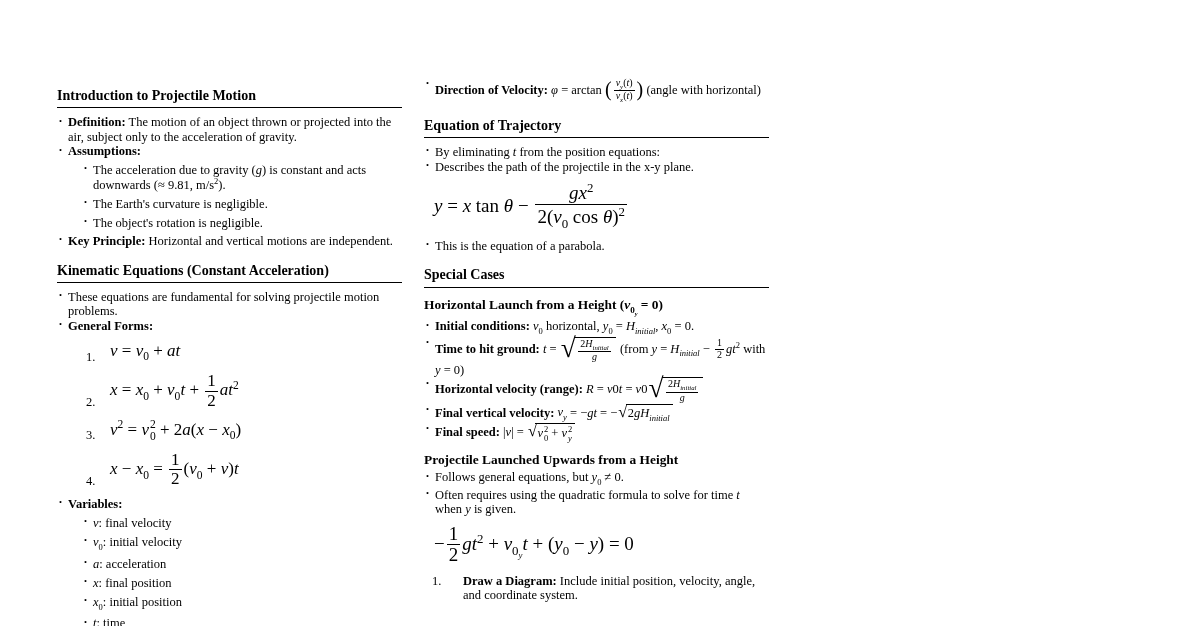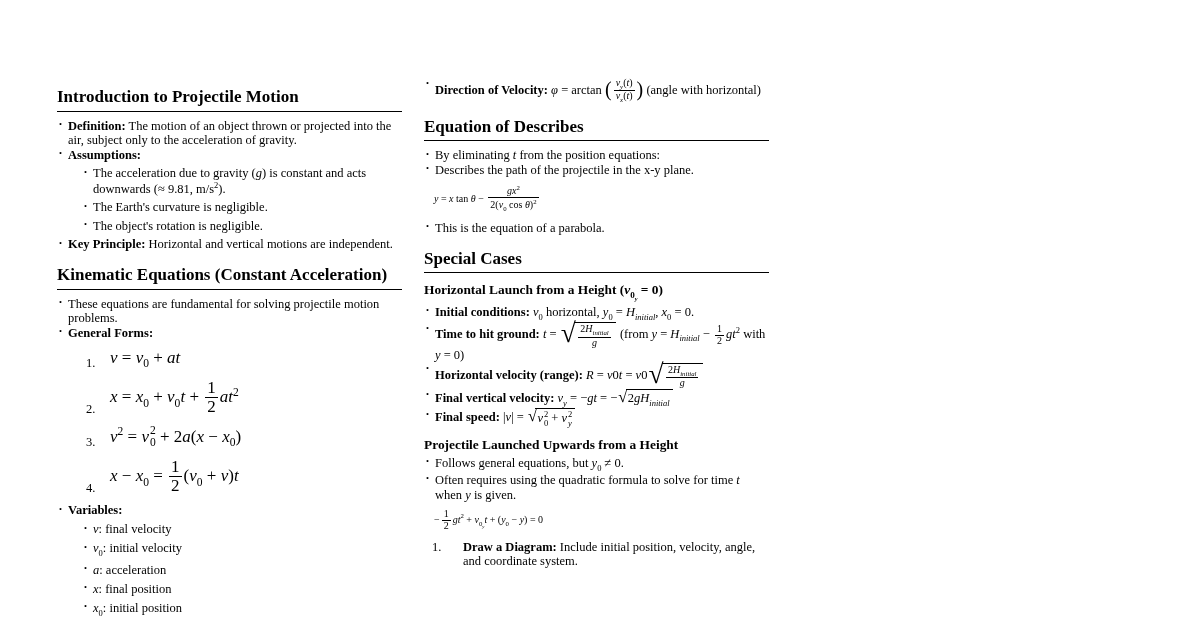--- a/index.html
+++ b/index.html
@@ -6,40 +6,40 @@
   body{
     width:1191px;height:626px;background:#ffffff;overflow:hidden;
     font-family:"Liberation Serif","DejaVu Serif",serif;color:#000;
   }
   .page{position:relative;width:1191px;height:626px;background:#ffffff;}
   .col{position:absolute;font-size:12.5px;line-height:1.16;}
   #col-left{left:57px;top:88px;width:345px;}
   #col-right{left:424px;top:78px;width:345px;}
 
   h2.sec{
-    font-size:17px;font-weight:bold;margin:0 0 7px 0;padding:0 0 4px 0;
+    font-size:14px;font-weight:bold;margin:0 0 7px 0;padding:0 0 4px 0;
     border-bottom:1.6px solid #000;line-height:1.1;
   }
   h2.mt{margin-top:14px;}
   h3.subhead{font-size:13.4px;font-weight:bold;margin:9px 0 3px 0;line-height:1.15;}
 
   ul{list-style:none;margin:0;padding:0;}
   .l1>li{position:relative;padding-left:11px;margin:0 0;}
   .l1>li::before{content:"\2022";position:absolute;left:2px;top:0.16em;font-size:8.5px;}
   .l2{margin-top:3px;}
   .l2>li{position:relative;padding-left:11px;margin:4px 0 4px 14px;}
   .l2>li::before{content:"\2022";position:absolute;left:2px;top:0.16em;font-size:8.5px;}
   .vars>li{margin:4.5px 0 4.5px 14px;}
 
   .eqs{margin:6px 0 3px 0;padding:0 0 0 18px;}
   .eqrow{display:flex;align-items:flex-end;margin:8px 0;}
   .eqnum{display:inline-block;min-width:15px;margin-right:9px;flex:none;}
   .eq{font-size:17px;}
 
-  .diseq{margin:7px 0 8px 10px;font-size:10px;}
+  .diseq{margin:7px 0 8px 10px;font-size:19px;}
 
   .strategy{margin:5px 0 0 0;padding:0 0 0 8px;list-style:none;}
   .strategy>li{display:flex;align-items:flex-start;gap:7px;margin:2px 0;}
 
   i{font-style:italic;}
   sub,sup{font-size:0.68em;}
 
   .frac{display:inline-block;vertical-align:-0.6em;text-align:center;line-height:1.08;margin:0 2px;}
   .frac .num{display:block;padding:0 2px;border-bottom:1px solid #000;}
   .frac .den{display:block;padding:0 2px;}
@@ -112,21 +112,21 @@
       </li>
     </ul>
 
   </div>
 
   <div class="col" id="col-right">
     <ul class="l1">
       <li><b>Direction of Velocity:</b> <i>φ</i> = arctan <span class="bigp">(</span><span class="frac sm"><span class="num"><i>v<sub>y</sub></i>(<i>t</i>)</span><span class="den"><i>v<sub>x</sub></i>(<i>t</i>)</span></span><span class="bigp">)</span> (angle with horizontal)</li>
     </ul>
 
-    <h2 class="sec mt">Equation of Describes</h2>
+    <h2 class="sec mt">Equation of Trajectory</h2>
     <ul class="l1">
       <li>By eliminating <i>t</i> from the position equations:</li>
       <li>Describes the path of the projectile in the x-y plane.</li>
     </ul>
     <div class="diseq"><i>y</i> = <i>x</i> tan <i>θ</i> − <span class="frac"><span class="num"><i>gx</i><sup>2</sup></span><span class="den">2(<i>v</i><sub>0</sub> cos <i>θ</i>)<sup>2</sup></span></span></div>
     <ul class="l1">
       <li>This is the equation of a parabola.</li>
     </ul>
 
     <h2 class="sec mt">Special Cases</h2>

